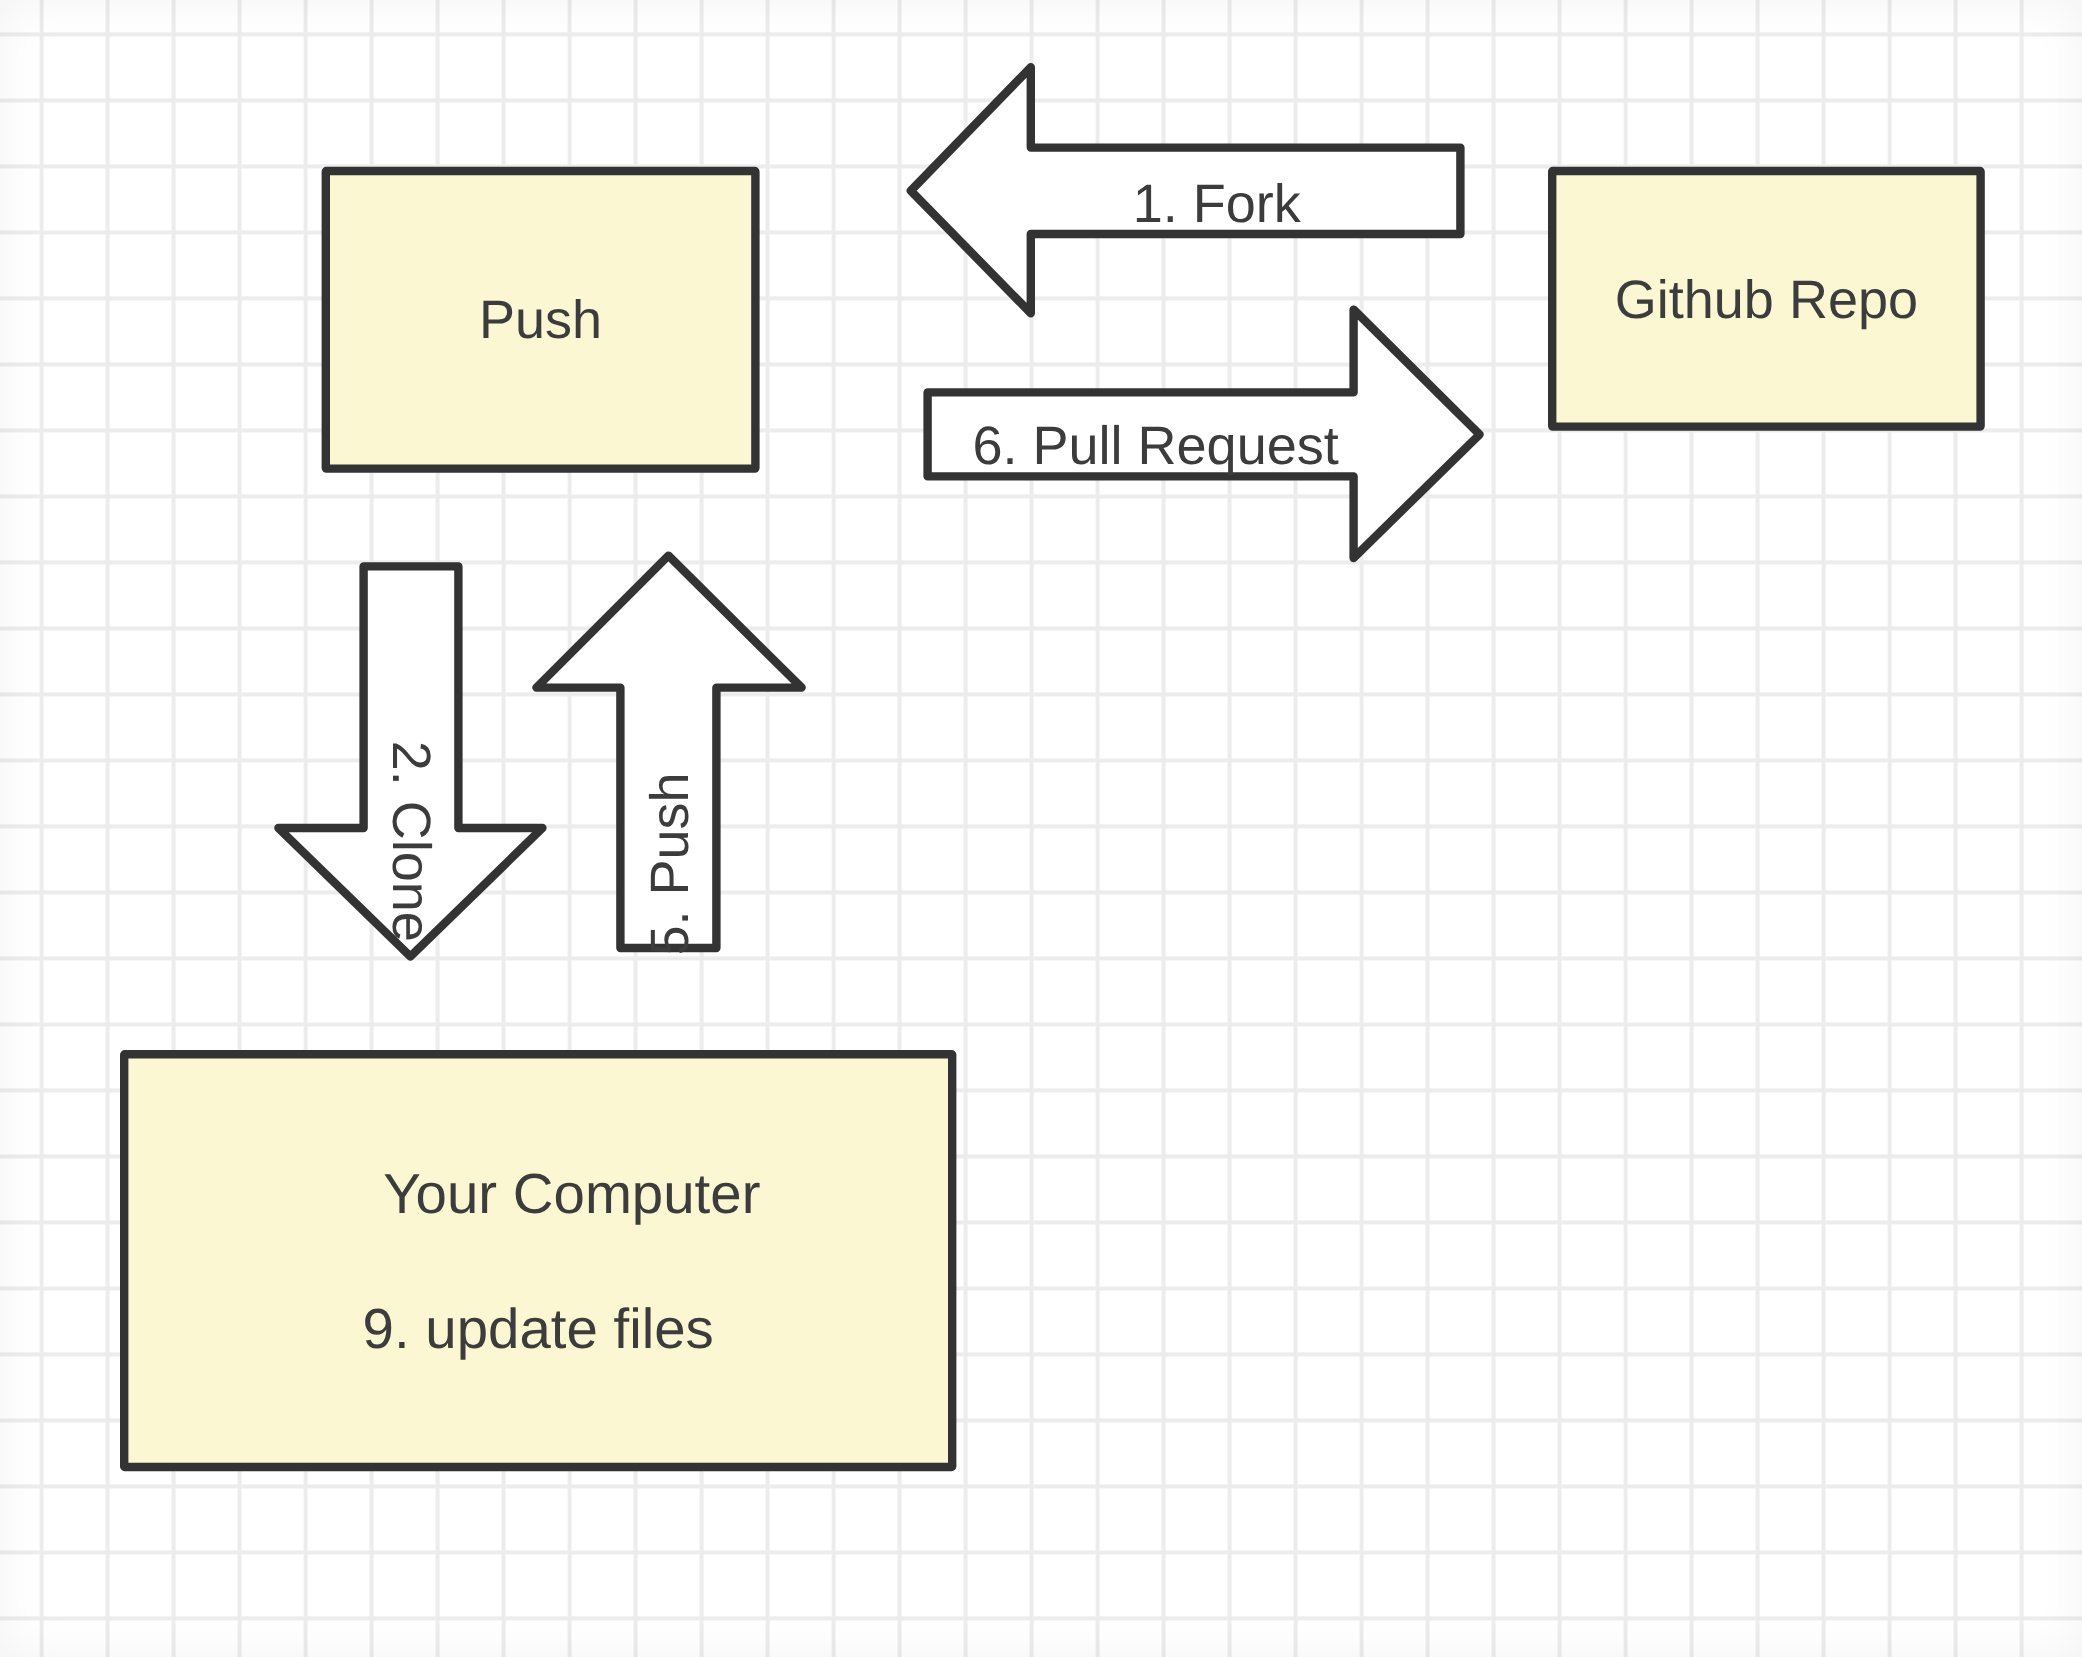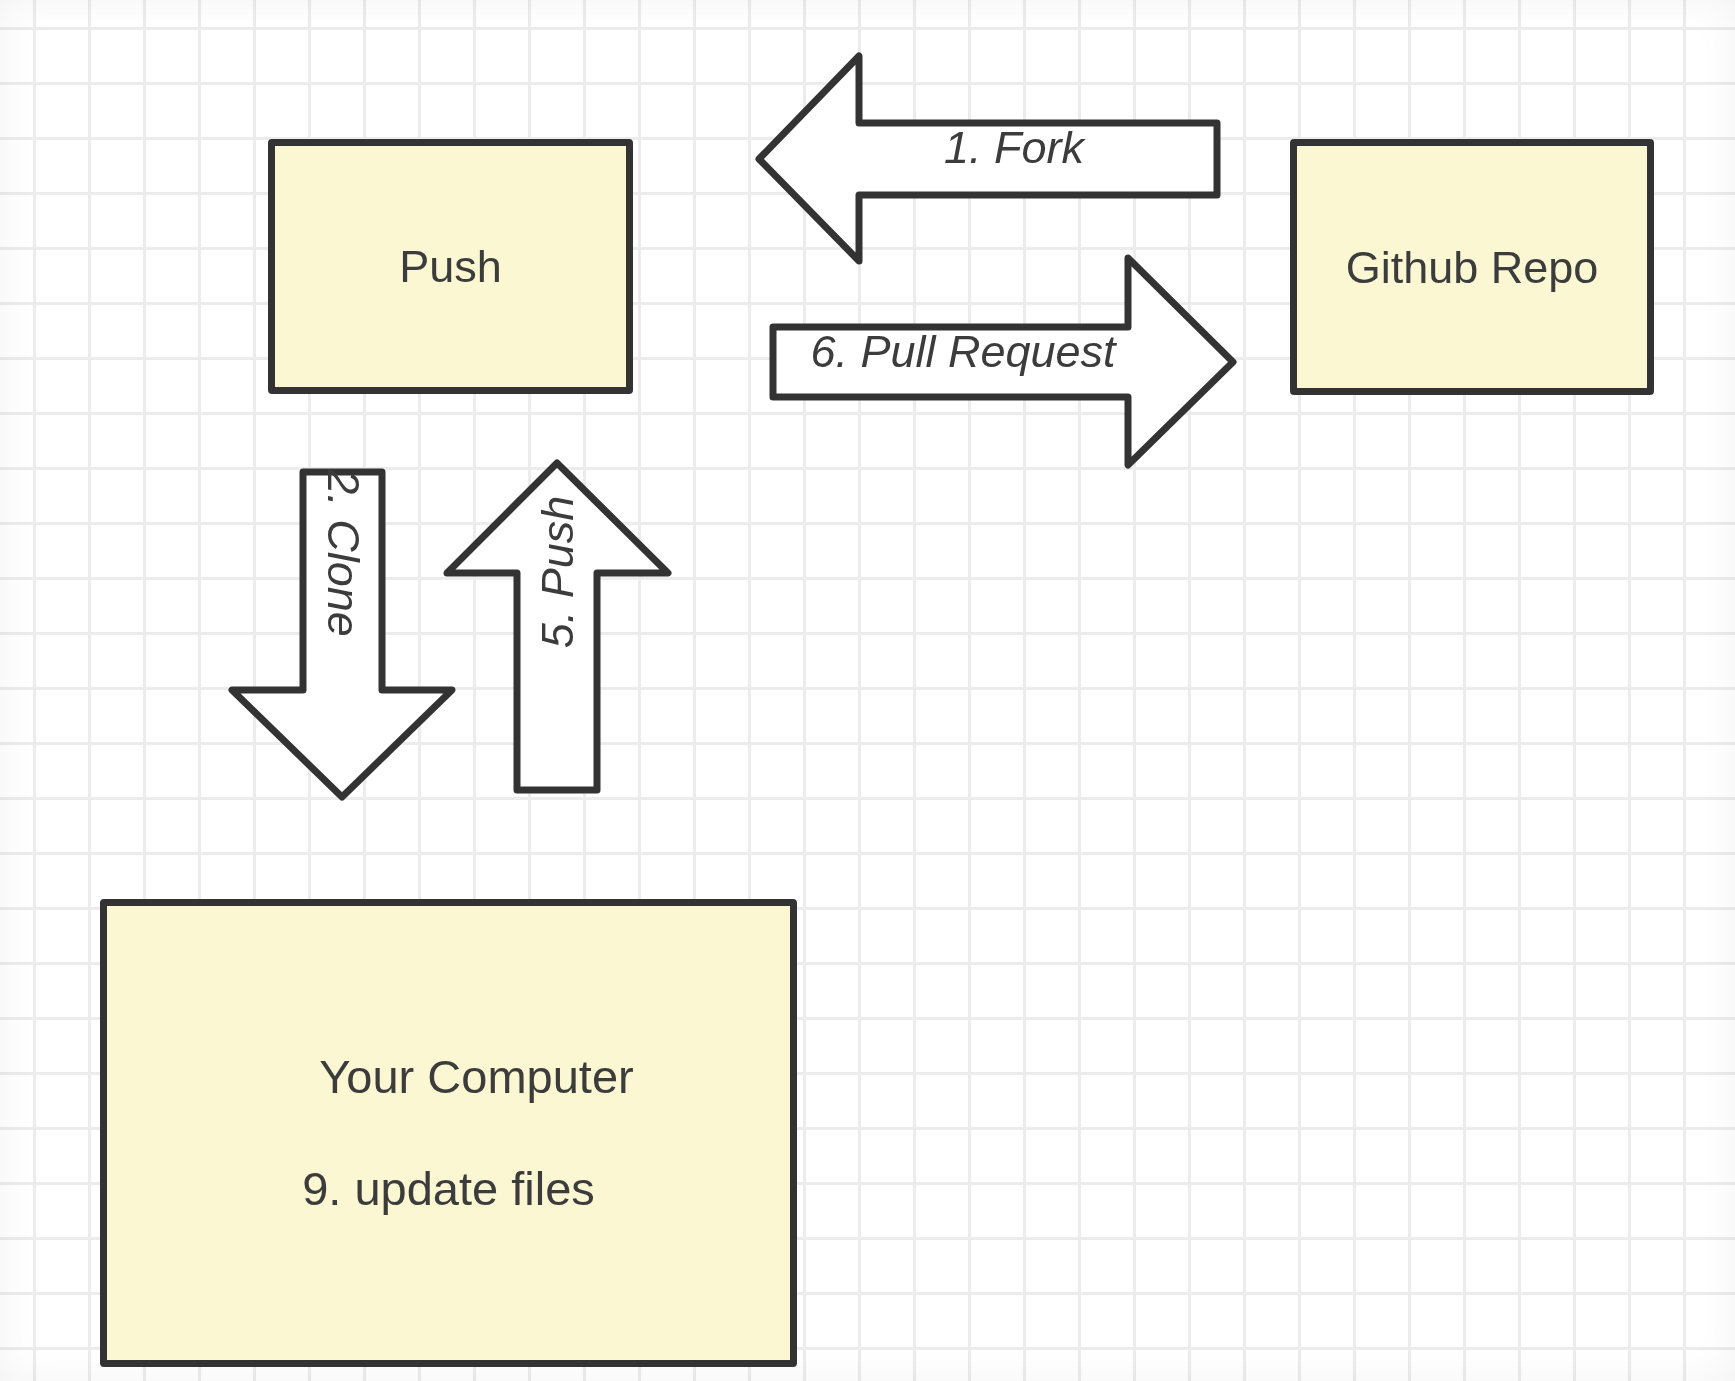--- a/index.html
+++ b/index.html
@@ -27,43 +27,42 @@
     background: #faf7d2;
     border: 7px solid #333333;
     border-radius: 4px;
     display: flex;
     align-items: center;
     justify-content: center;
     text-align: center;
     color: #3c3c3c;
   }
   .box-ygr  { left: 268px;  top: 139px; width: 365px; height: 255px; }
-  .box-gr   { left: 1290px; top: 139px; width: 364px; height: 256px; }
-  .box-yc   { left: 100px;  top: 899px; width: 697px; height: 468px; }
+  .box-gr   { left: 1290px; top: 139px; width: 364px; height: 220px; }
+  .box-yc   { left: 100px;  top: 875px; width: 697px; height: 351px; }
   .box-text { font-size: 45px; line-height: 57px; }
   .box-yc .box-text { font-size: 47px; line-height: 56px; }
   .yc-title { transform: translateX(28px); }
   .yc-gap   { height: 56px; }
   .arrow-svg { position: absolute; overflow: visible; }
   .arrow-svg polygon {
     fill: #ffffff;
     stroke: #333333;
     stroke-width: 7;
     stroke-linejoin: round;
   }
   .arrow-label {
     position: absolute;
     display: flex;
-    align-items: flex-start;
+    align-items: flex-end;
     justify-content: center;
     font-size: 45px;
     color: #3c3c3c;
     white-space: nowrap;
     pointer-events: none;
-    font-style: italic;
   }
   .lbl-fork  { left: 859px; top: 122px; width: 310px; height: 74px; }
   .lbl-pull  { left: 773px; top: 326px; width: 380px; height: 72px; }
   .lbl-clone { left: 243px; top: 527px; width: 200px; height: 200px; }
   .lbl-push  { left: 458px; top: 546px; width: 200px; height: 200px; }
   .rot-cw  { transform: rotate(90deg); }
   .rot-ccw { transform: rotate(-90deg); }
 </style>
 </head>
 <body>

